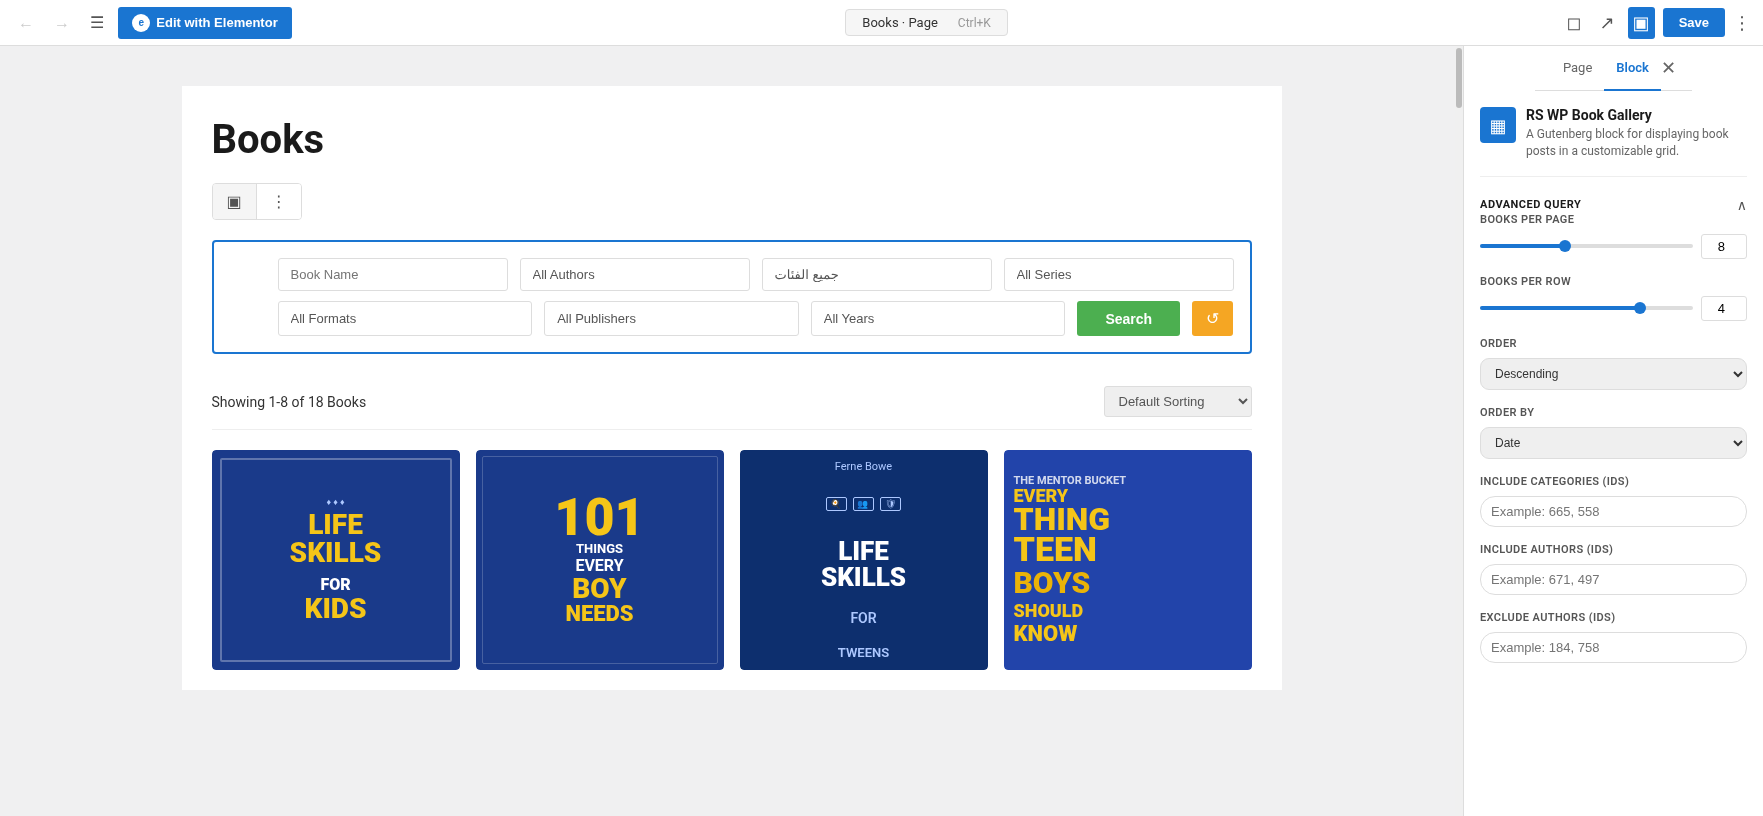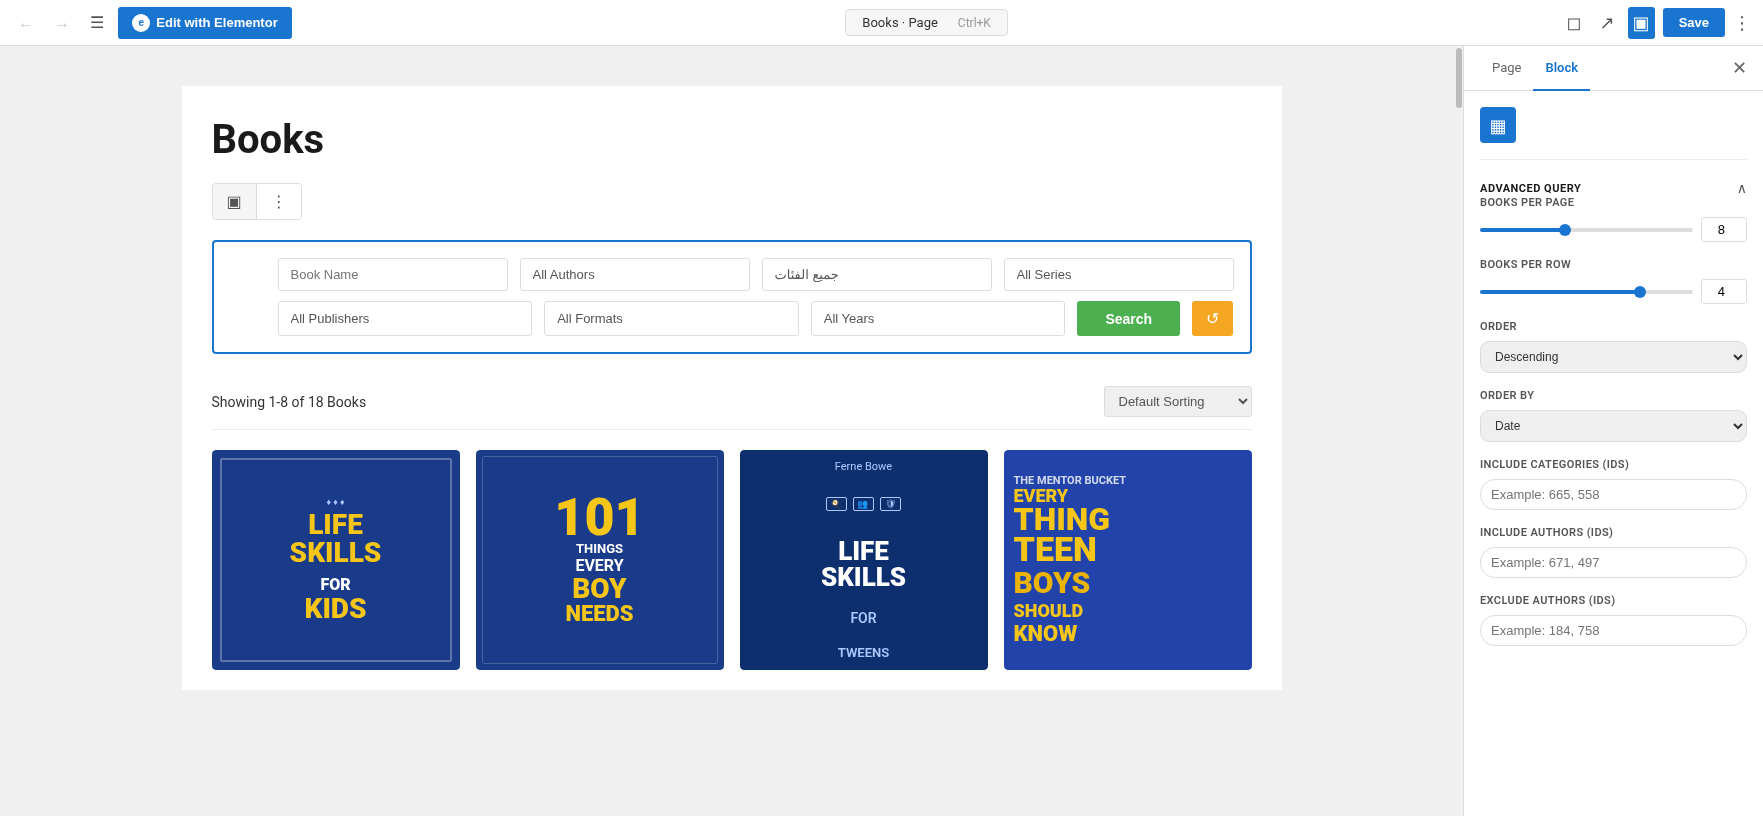--- a/index.html
+++ b/index.html
@@ -271,20 +271,21 @@
 
     
     .right-panel {
       width: 300px;
       background: #fff;
       border-left: 1px solid #ddd;
       display: flex;
       flex-direction: column;
       flex-shrink: 0;
       overflow: hidden;
+      align-items: center;
     }
 
     .panel-tabs {
       display: flex;
       border-bottom: 1px solid #ddd;
       padding: 0 16px;
       align-items: center;
       justify-content: space-between;
     }
     .panel-tab-group { display: flex; }
@@ -445,22 +446,22 @@
       </div>
 
       <div class="filter-section">
         <div class="filter-row">
           <input class="filter-input" type="text" placeholder="Book Name" style="">
           <input class="filter-input" type="text" value="All Authors" placeholder="All Authors" style="">
           <input class="filter-input" type="text" value="جميع الفئات" style="">
           <input class="filter-input" type="text" value="All Series" placeholder="All Series" style="">
         </div>
         <div class="filter-row">
+          <input class="filter-input" type="text" value="All Formats" style="">
           <input class="filter-input" type="text" value="All Publishers" style="">
-          <input class="filter-input" type="text" value="All Formats" style="">
           <input class="filter-input" type="text" value="All Years" style="">
           <button class="search-btn">Search</button>
           <button class="reset-btn">↺</button>
         </div>
       </div>
 
       <div class="results-header">
         <span class="results-count">Showing 1-8 of 18 Books</span>
         <select class="sort-select">
           <option>Default Sorting</option>
@@ -534,20 +535,24 @@
       </div>
       <button class="panel-close-btn">✕</button>
     </div>
 
     <div class="panel-body">
 
       <div class="block-info">
         <div class="block-icon-box">
           <span>▦</span>
         </div>
+        <div class="block-info-text">
+          <div class="block-name">RS WP Book Gallery</div>
+          <div class="block-desc">A Gutenberg block for displaying book posts in a customizable grid.</div>
+        </div>
       </div>
 
       <div class="section-header">
         <span class="section-title">Advanced Query</span>
         <button class="section-toggle">∧</button>
       </div>
 
       <div class="control-row">
         <div class="control-label">BOOKS PER PAGE</div>
         <div class="control-with-input">

